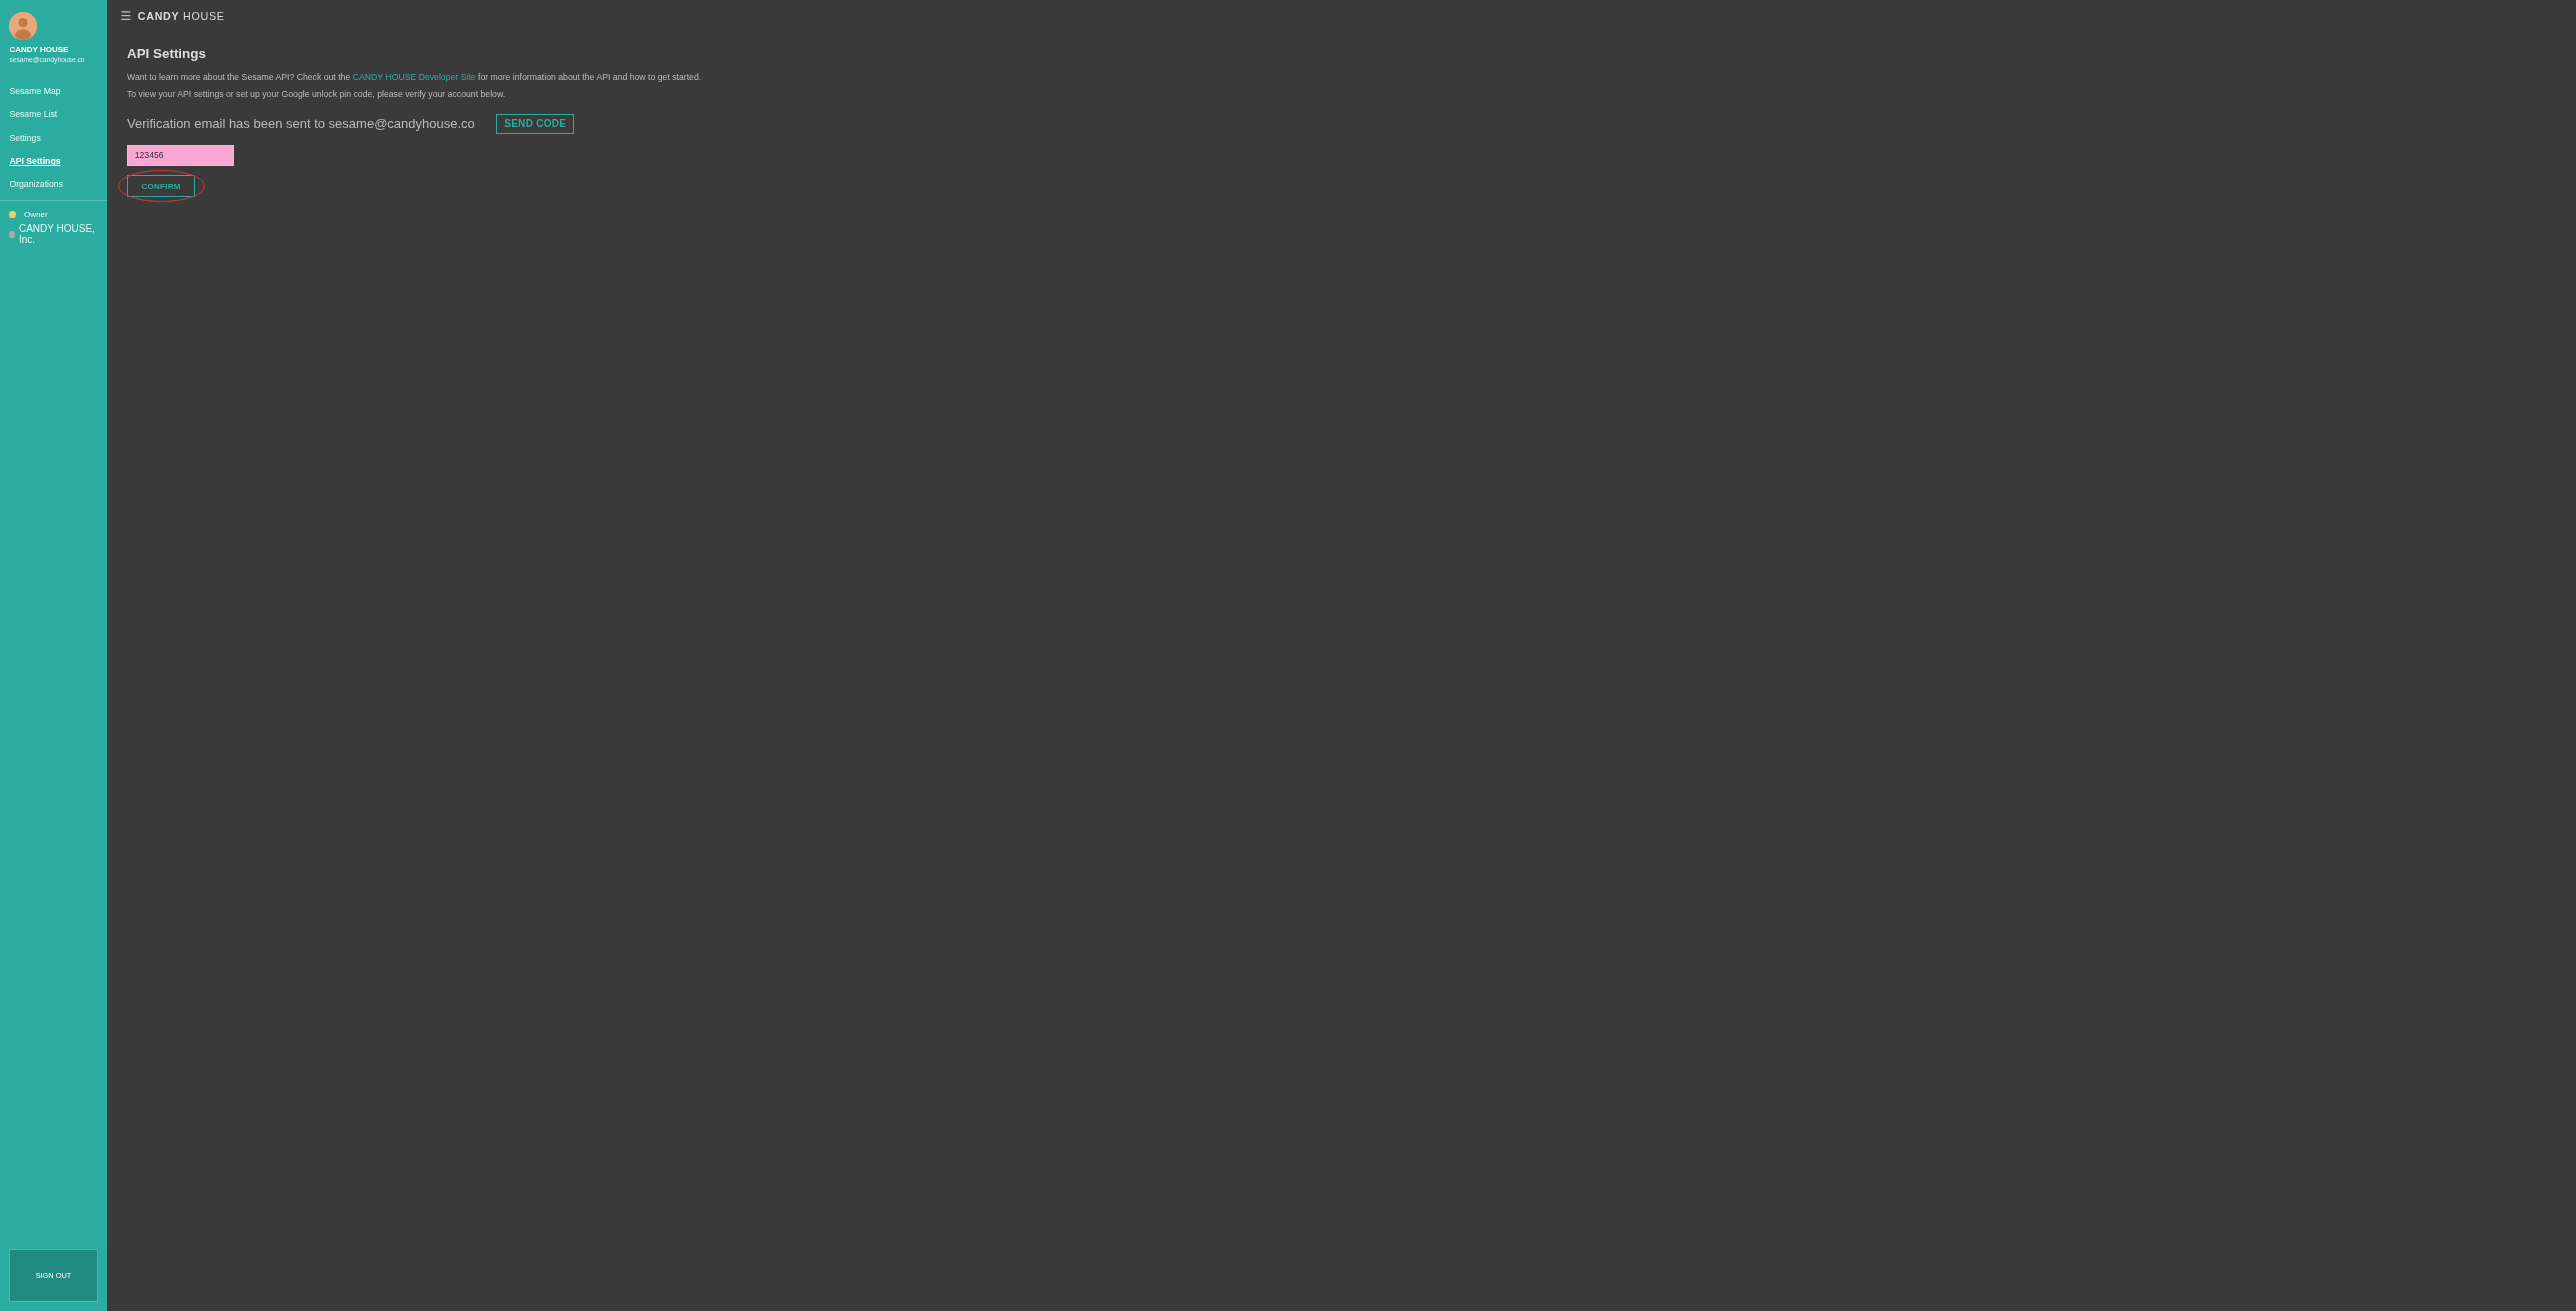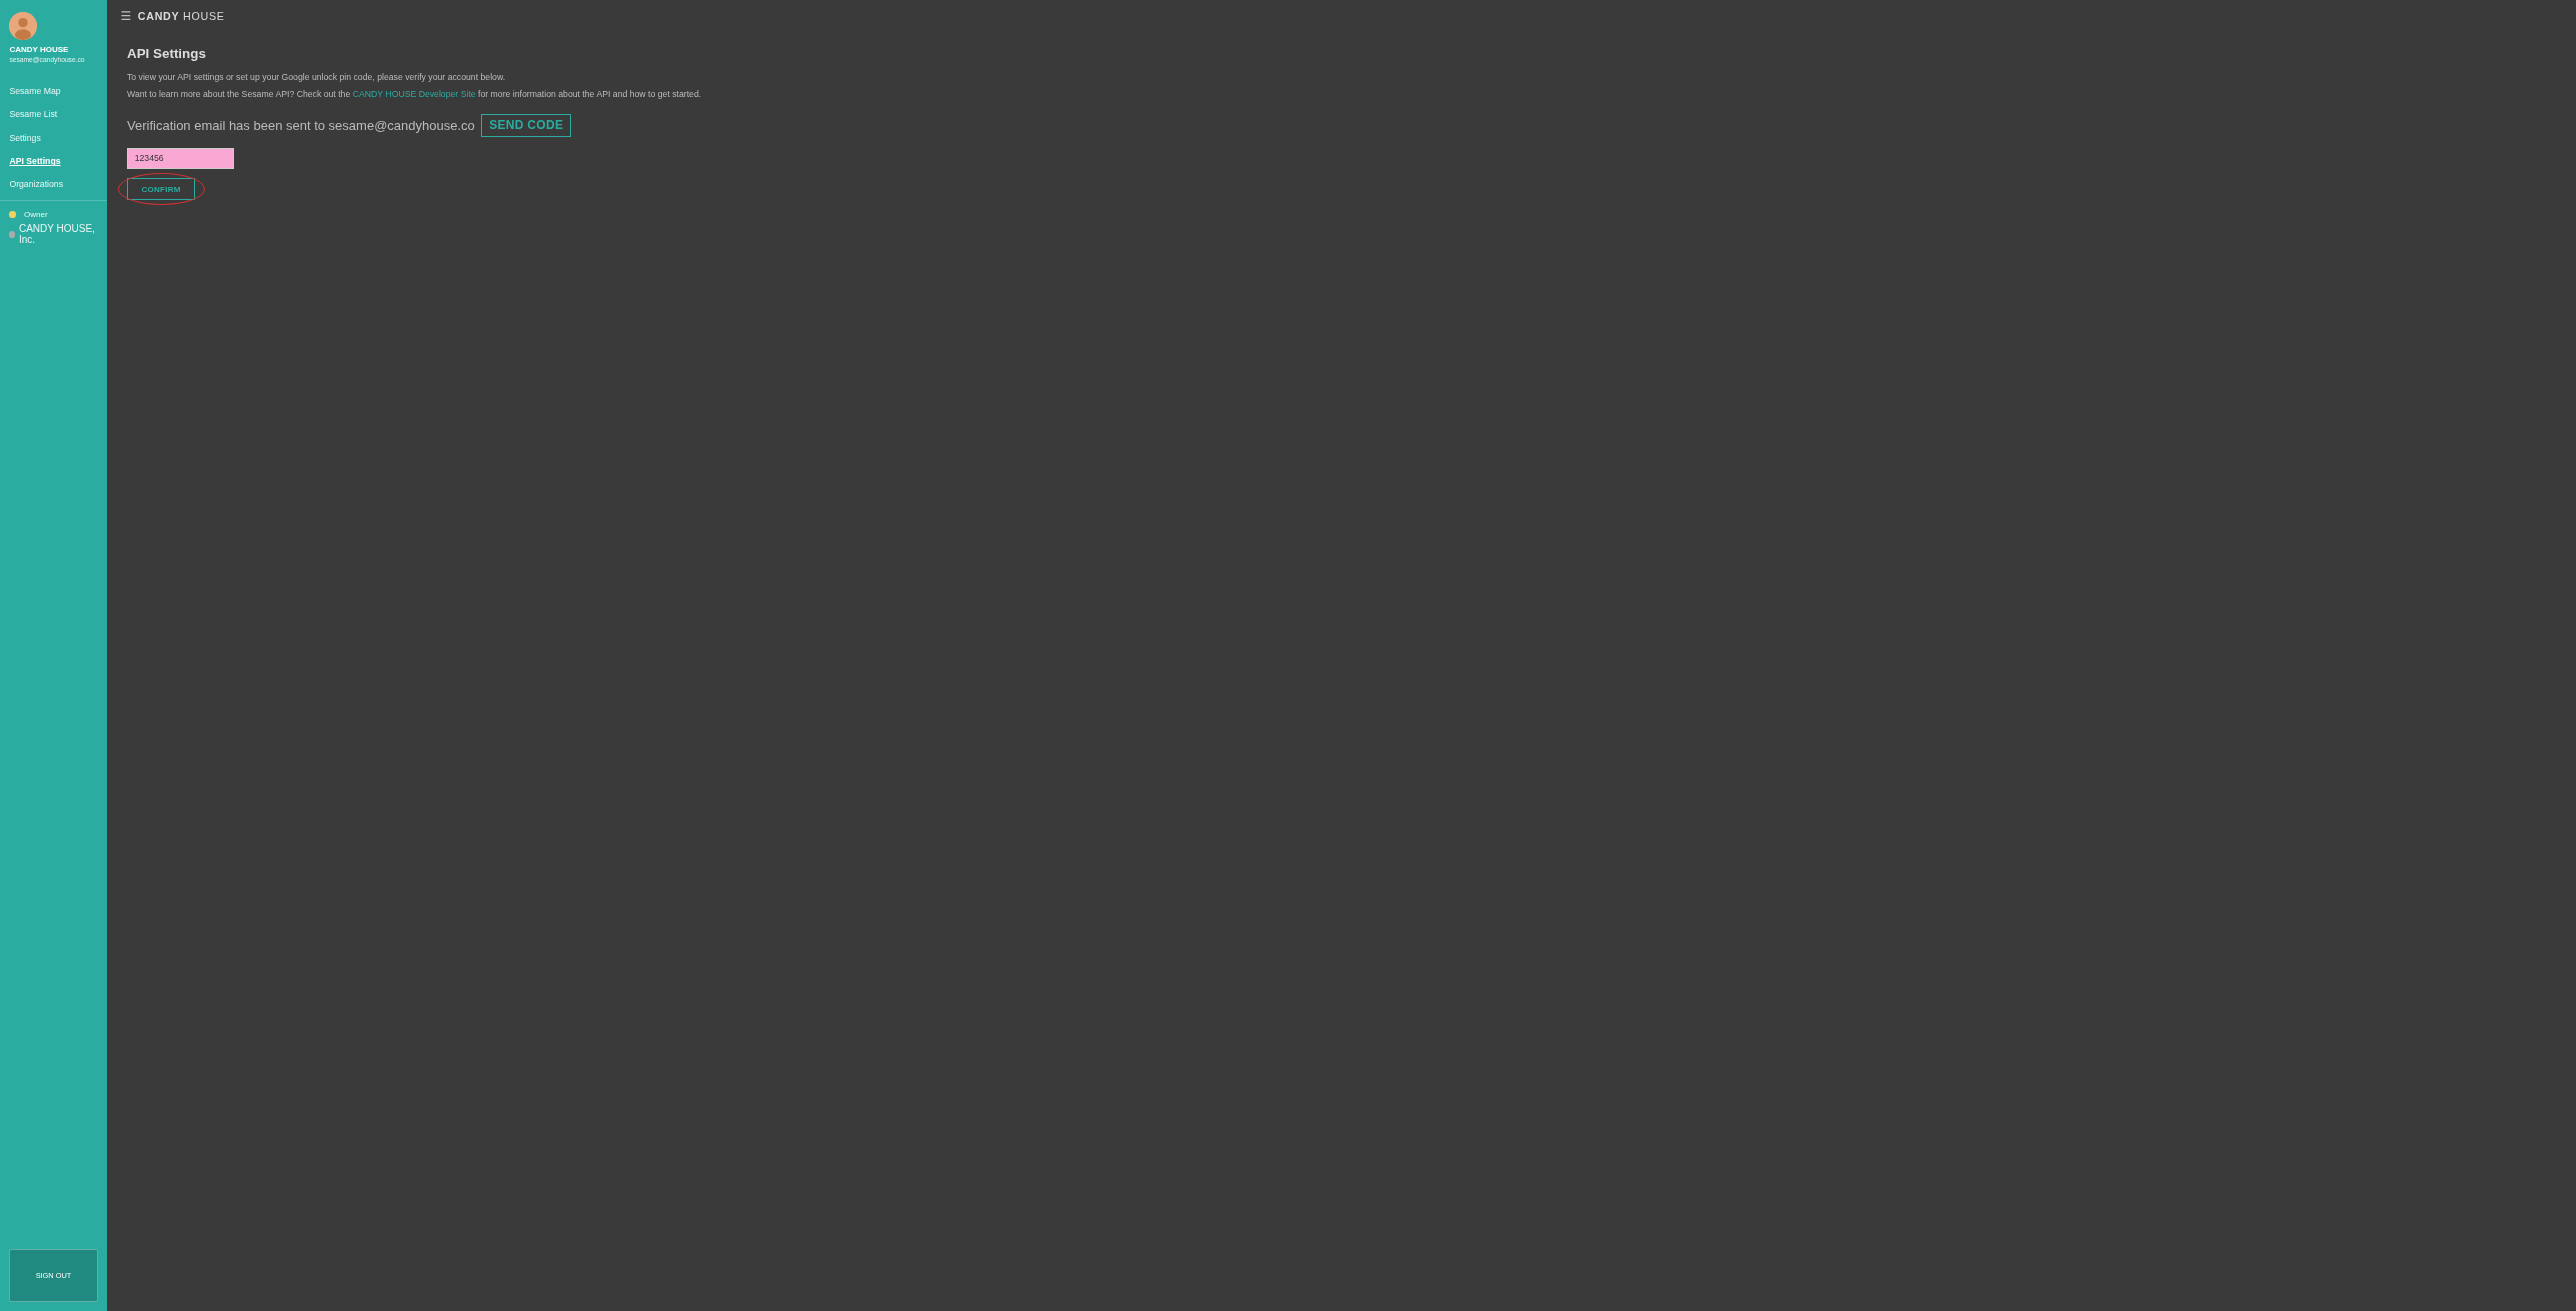--- a/index.html
+++ b/index.html
@@ -207,25 +207,26 @@
 
     .verification-text {
       color: #bbb;
       font-size: 13px;
     }
 
     .send-code-btn {
       background: transparent;
       border: 0.7px solid #2aada0;
       color: #2aada0;
-      font-size: 12px;
+      font-size: 10px;
       font-weight: bold;
       padding: 3.4px 6.7px;
       cursor: pointer;
       letter-spacing: 0.3px;
+      margin-left: 15px;
     }
 
     .code-input {
       display: block;
       background: #f9a8d4;
       border: 0.7px solid #ccc;
       color: #333;
       font-size: 8.7px;
       padding: 4.7px 6.7px;
       width: 107px;
@@ -313,26 +314,26 @@
     <span class="app-title">
       <span class="candy">CANDY</span>
       <span> </span>
       <span class="house">HOUSE</span>
     </span>
   </div>
 
   <div id="content">
     <div class="page-title">API Settings</div>
 
-    <p class="description">To view your API settings or set up your Google unlock pin code, please verify your account below.</p>
-
     <p class="description">
       <span>Want to learn more about the Sesame API? Check out the </span><a href="#">CANDY HOUSE Developer Site</a><span> for more information about the API and how to get started.</span>
     </p>
 
+    <p class="description">To view your API settings or set up your Google unlock pin code, please verify your account below.</p>
+
     <div class="verification-row">
       <span class="verification-text">Verification email has been sent to sesame@candyhouse.co</span>
       <button class="send-code-btn">SEND CODE</button>
     </div>
 
     <input class="code-input" type="text" value="123456" style="">
 
     <div class="confirm-btn-wrapper">
       <button class="confirm-btn">CONFIRM</button>
       <div class="confirm-highlight"></div>

